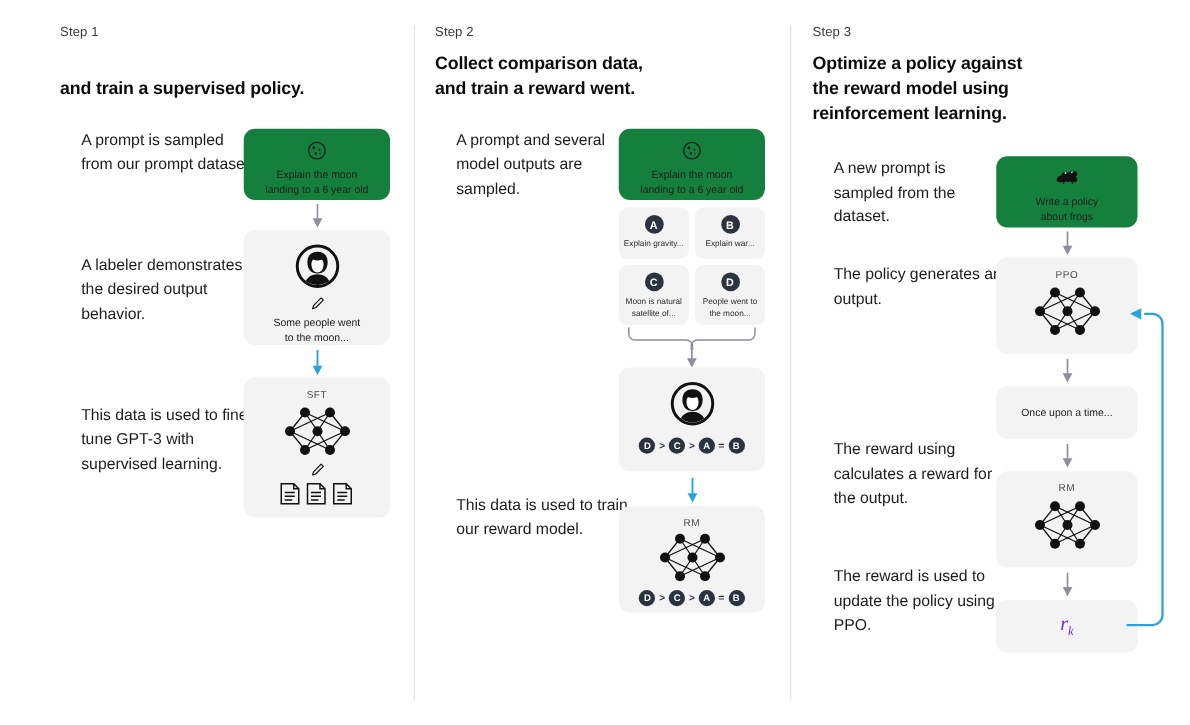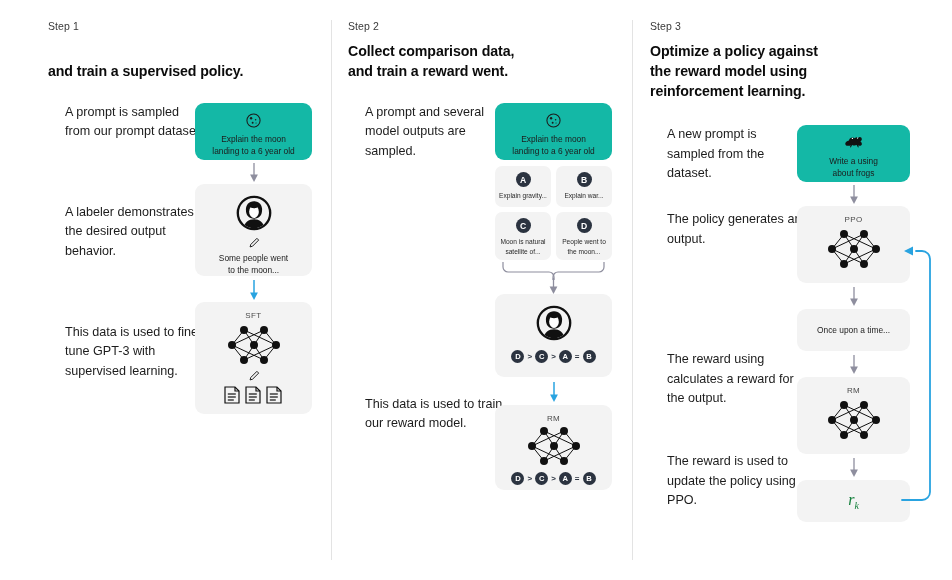--- a/index.html
+++ b/index.html
@@ -68,21 +68,21 @@
     color: #1c1c1c;
   }
   .flow { position: absolute; }
 
   
   .card {
     border-radius: 9px;
     background: #f3f3f3;
     position: relative;
   }
-  .card.blue { background: #14b8a6; }
+  .card.blue { background: #15803d; }
   .card-caption {
     font-size: 8.4px;
     line-height: 1.42;
     text-align: center;
     color: #1c1c1c;
   }
   .card-label {
     font-size: 8px;
     text-align: center;
     color: #4a4a4a;
@@ -150,21 +150,21 @@
   .opt-text {
     font-size: 6.6px;
     line-height: 1.4;
     color: #2a2a2a;
   }
 
   .rk {
     font-family: "Liberation Serif", serif;
     font-style: italic;
     font-size: 16px;
-    color: #15803d;
+    color: #6d28d9;
     text-align: right;
   }
   .rk sub { font-size: 10px; font-style: italic; }
 </style>
 </head>
 <body>
 
 <div class="board">
 
   <div class="divider d1"></div>
@@ -452,21 +452,21 @@
 
       <div class="flow" style="left:147px; top:0; width:113px;">
 
         <div class="card blue" style="height:57px; padding:9px 8px 0;">
           <svg class="frog-icon" width="20" height="16" viewBox="0 0 32 24">
             <path d="M6 18c-2.5 0-4-1.4-4-3.3 0-2.6 2.6-4.6 6-5.3 0.4-2.6 2.6-4.6 5.6-4.6 1.4 0 2.7 0.5 3.7 1.3 0.7-1 1.8-1.7 3-1.7 1 0 1.8 0.4 2.4 1 0.6-0.8 1.5-1.3 2.5-1.3 1.9 0 3.3 1.5 3.3 3.4 0 1.6-1 2.9-2.5 3.3 1.6 1 2.6 2.6 2.6 4.4 0 1.7-1.4 2.8-3.4 2.8-1.1 0-2-0.3-2.8-0.9l1.1 2.6c0.2 0.5-0.1 1-0.7 1-0.4 0-0.7-0.2-0.9-0.6l-1.6-3.3c-1 0.5-2.2 0.8-3.5 0.8-1.4 0-2.7-0.3-3.8-0.9l-1.7 3.4c-0.2 0.4-0.5 0.6-0.9 0.6-0.6 0-0.9-0.5-0.7-1l1.2-2.7c-0.8 0.6-1.8 1-2.9 1z" fill="#111"></path>
             <circle cx="13.5" cy="6.2" r="1.1" fill="#fff"></circle>
             <circle cx="21.6" cy="5.6" r="1.0" fill="#fff"></circle>
           </svg>
           <div class="card-caption" style="margin-top:6px;">
-            <span>Write a using</span><br>
+            <span>Write a policy</span><br>
             <span>about frogs</span>
           </div>
         </div>
 
         <div style="position:relative; height:24px;">
           <svg class="arrow-grey" style="top:3px;" height="19" viewBox="0 0 13 19">
             <line x1="6.5" y1="0" x2="6.5" y2="12" stroke="#8e8e9e" stroke-width="1.3"></line>
             <polygon points="6.5,19 2.6,11.5 10.4,11.5" fill="#8e8e9e"></polygon>
           </svg>
         </div>

